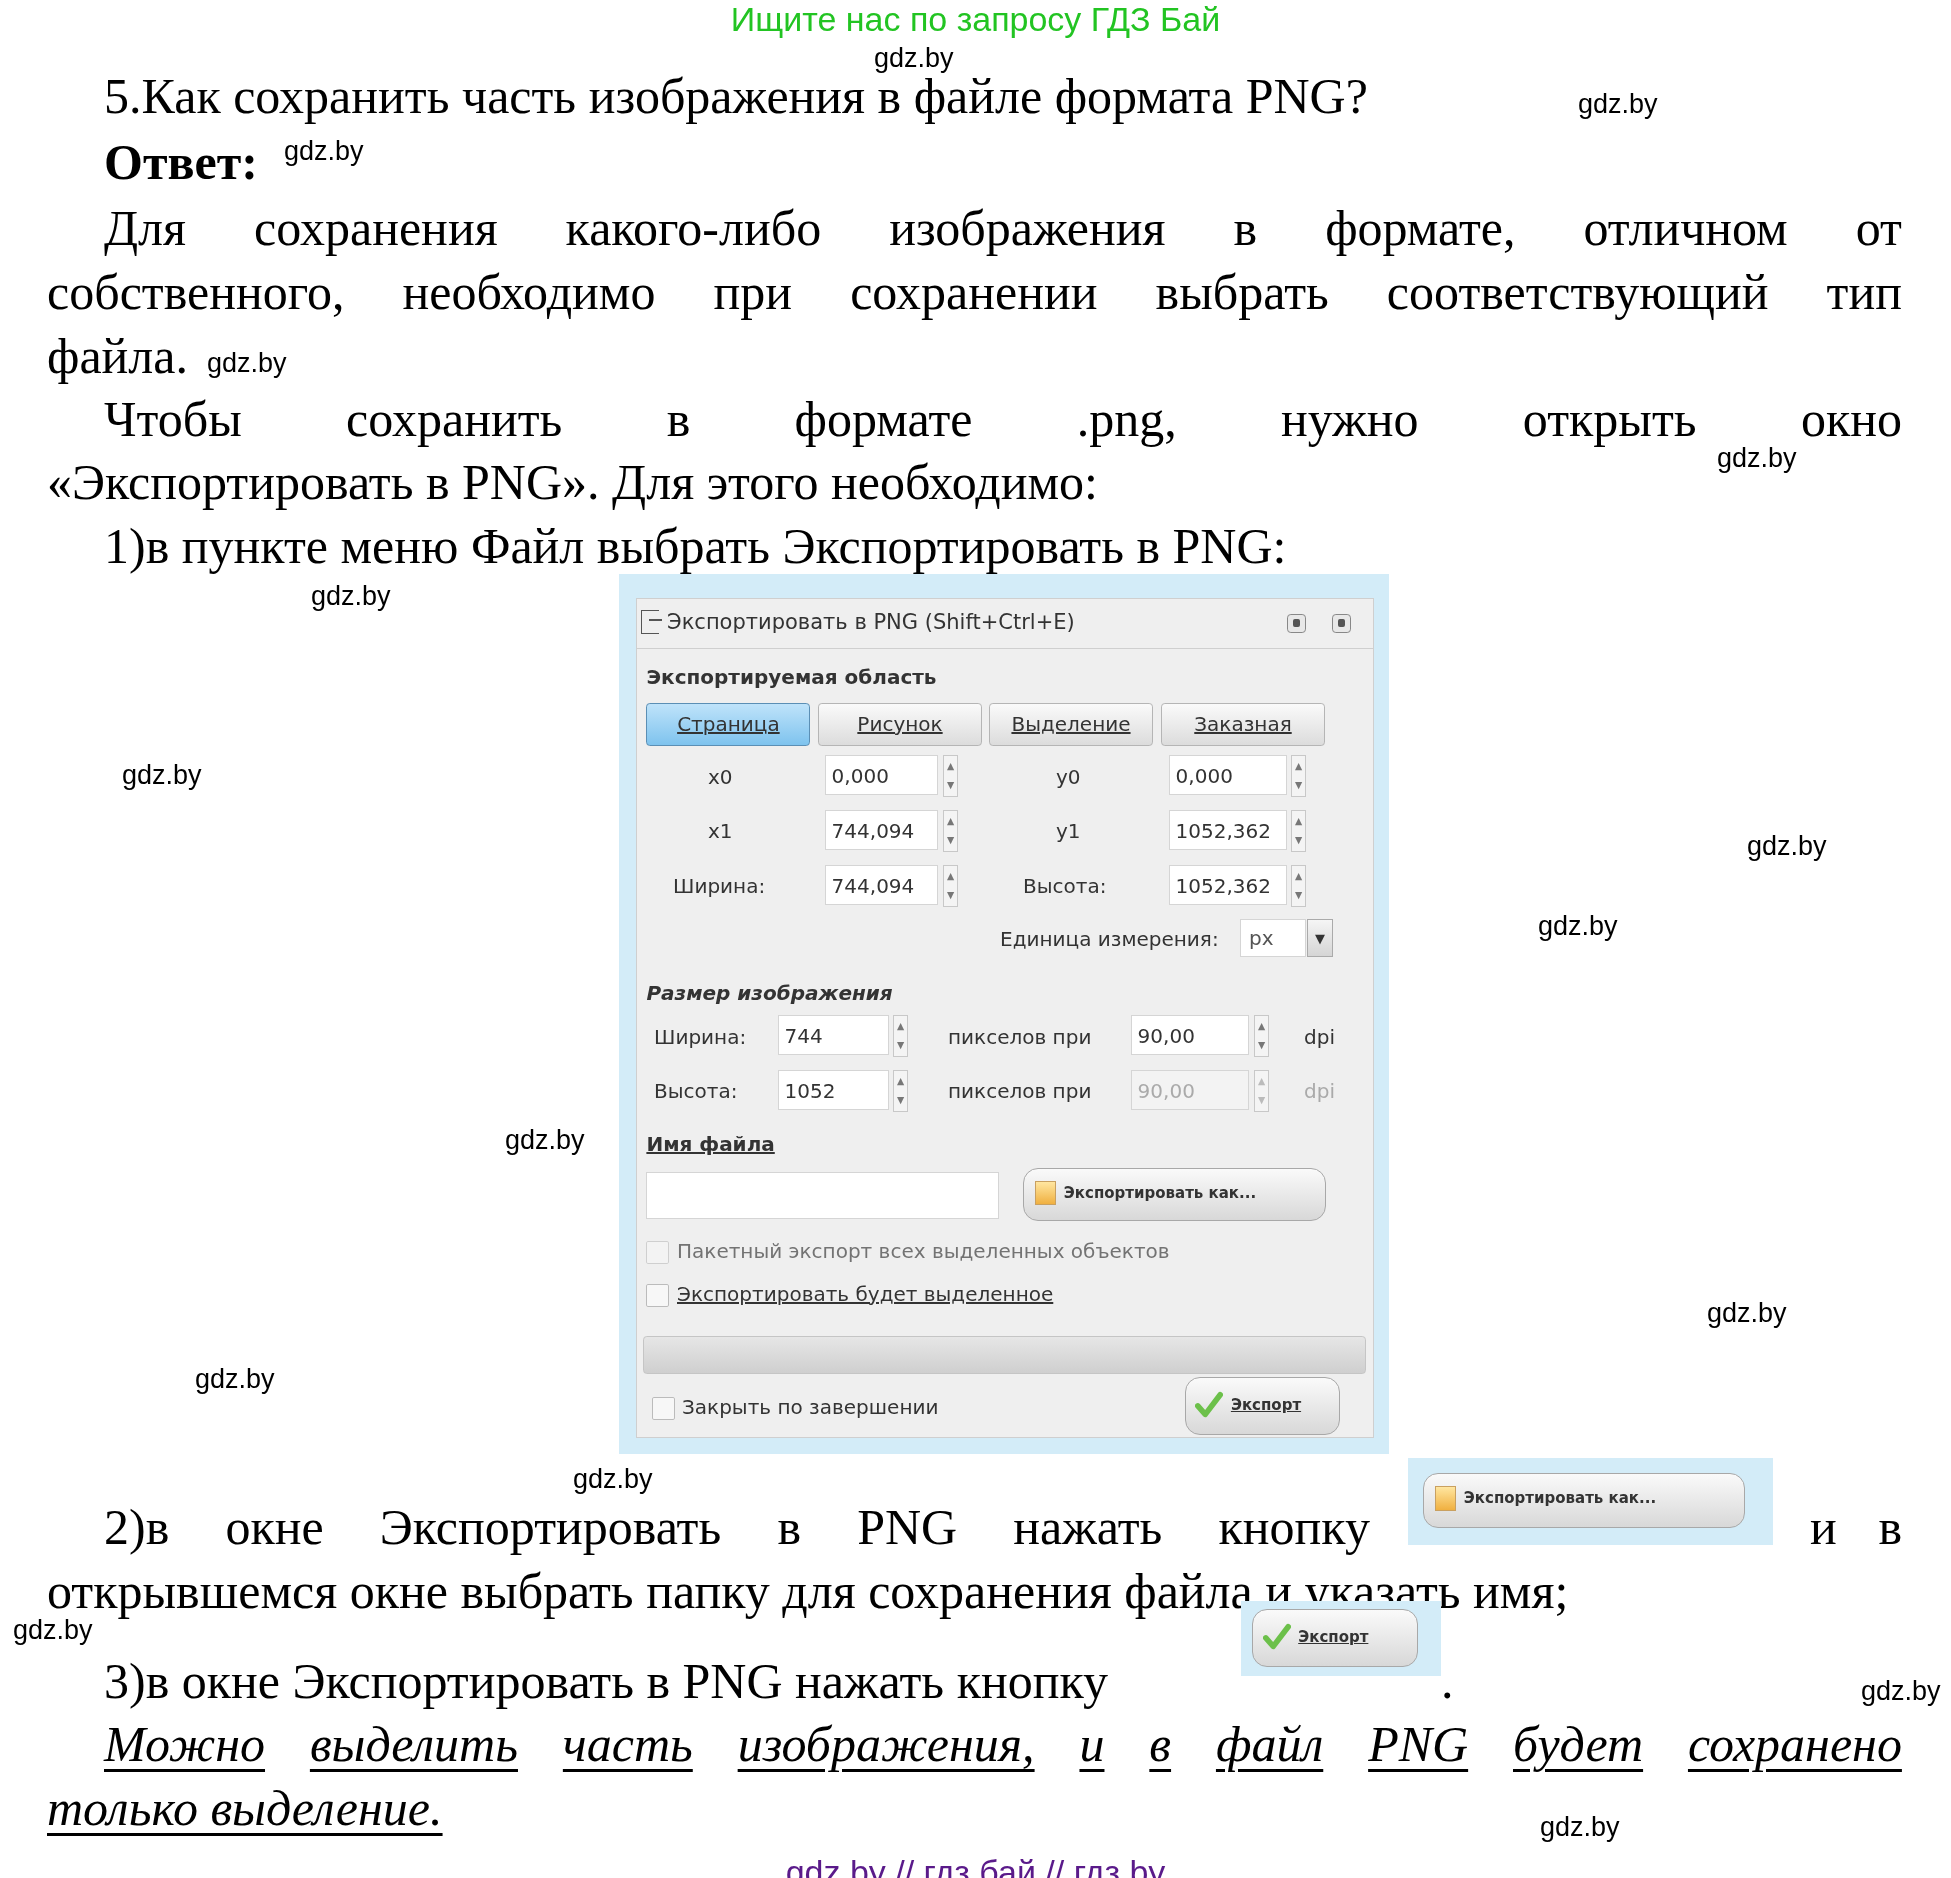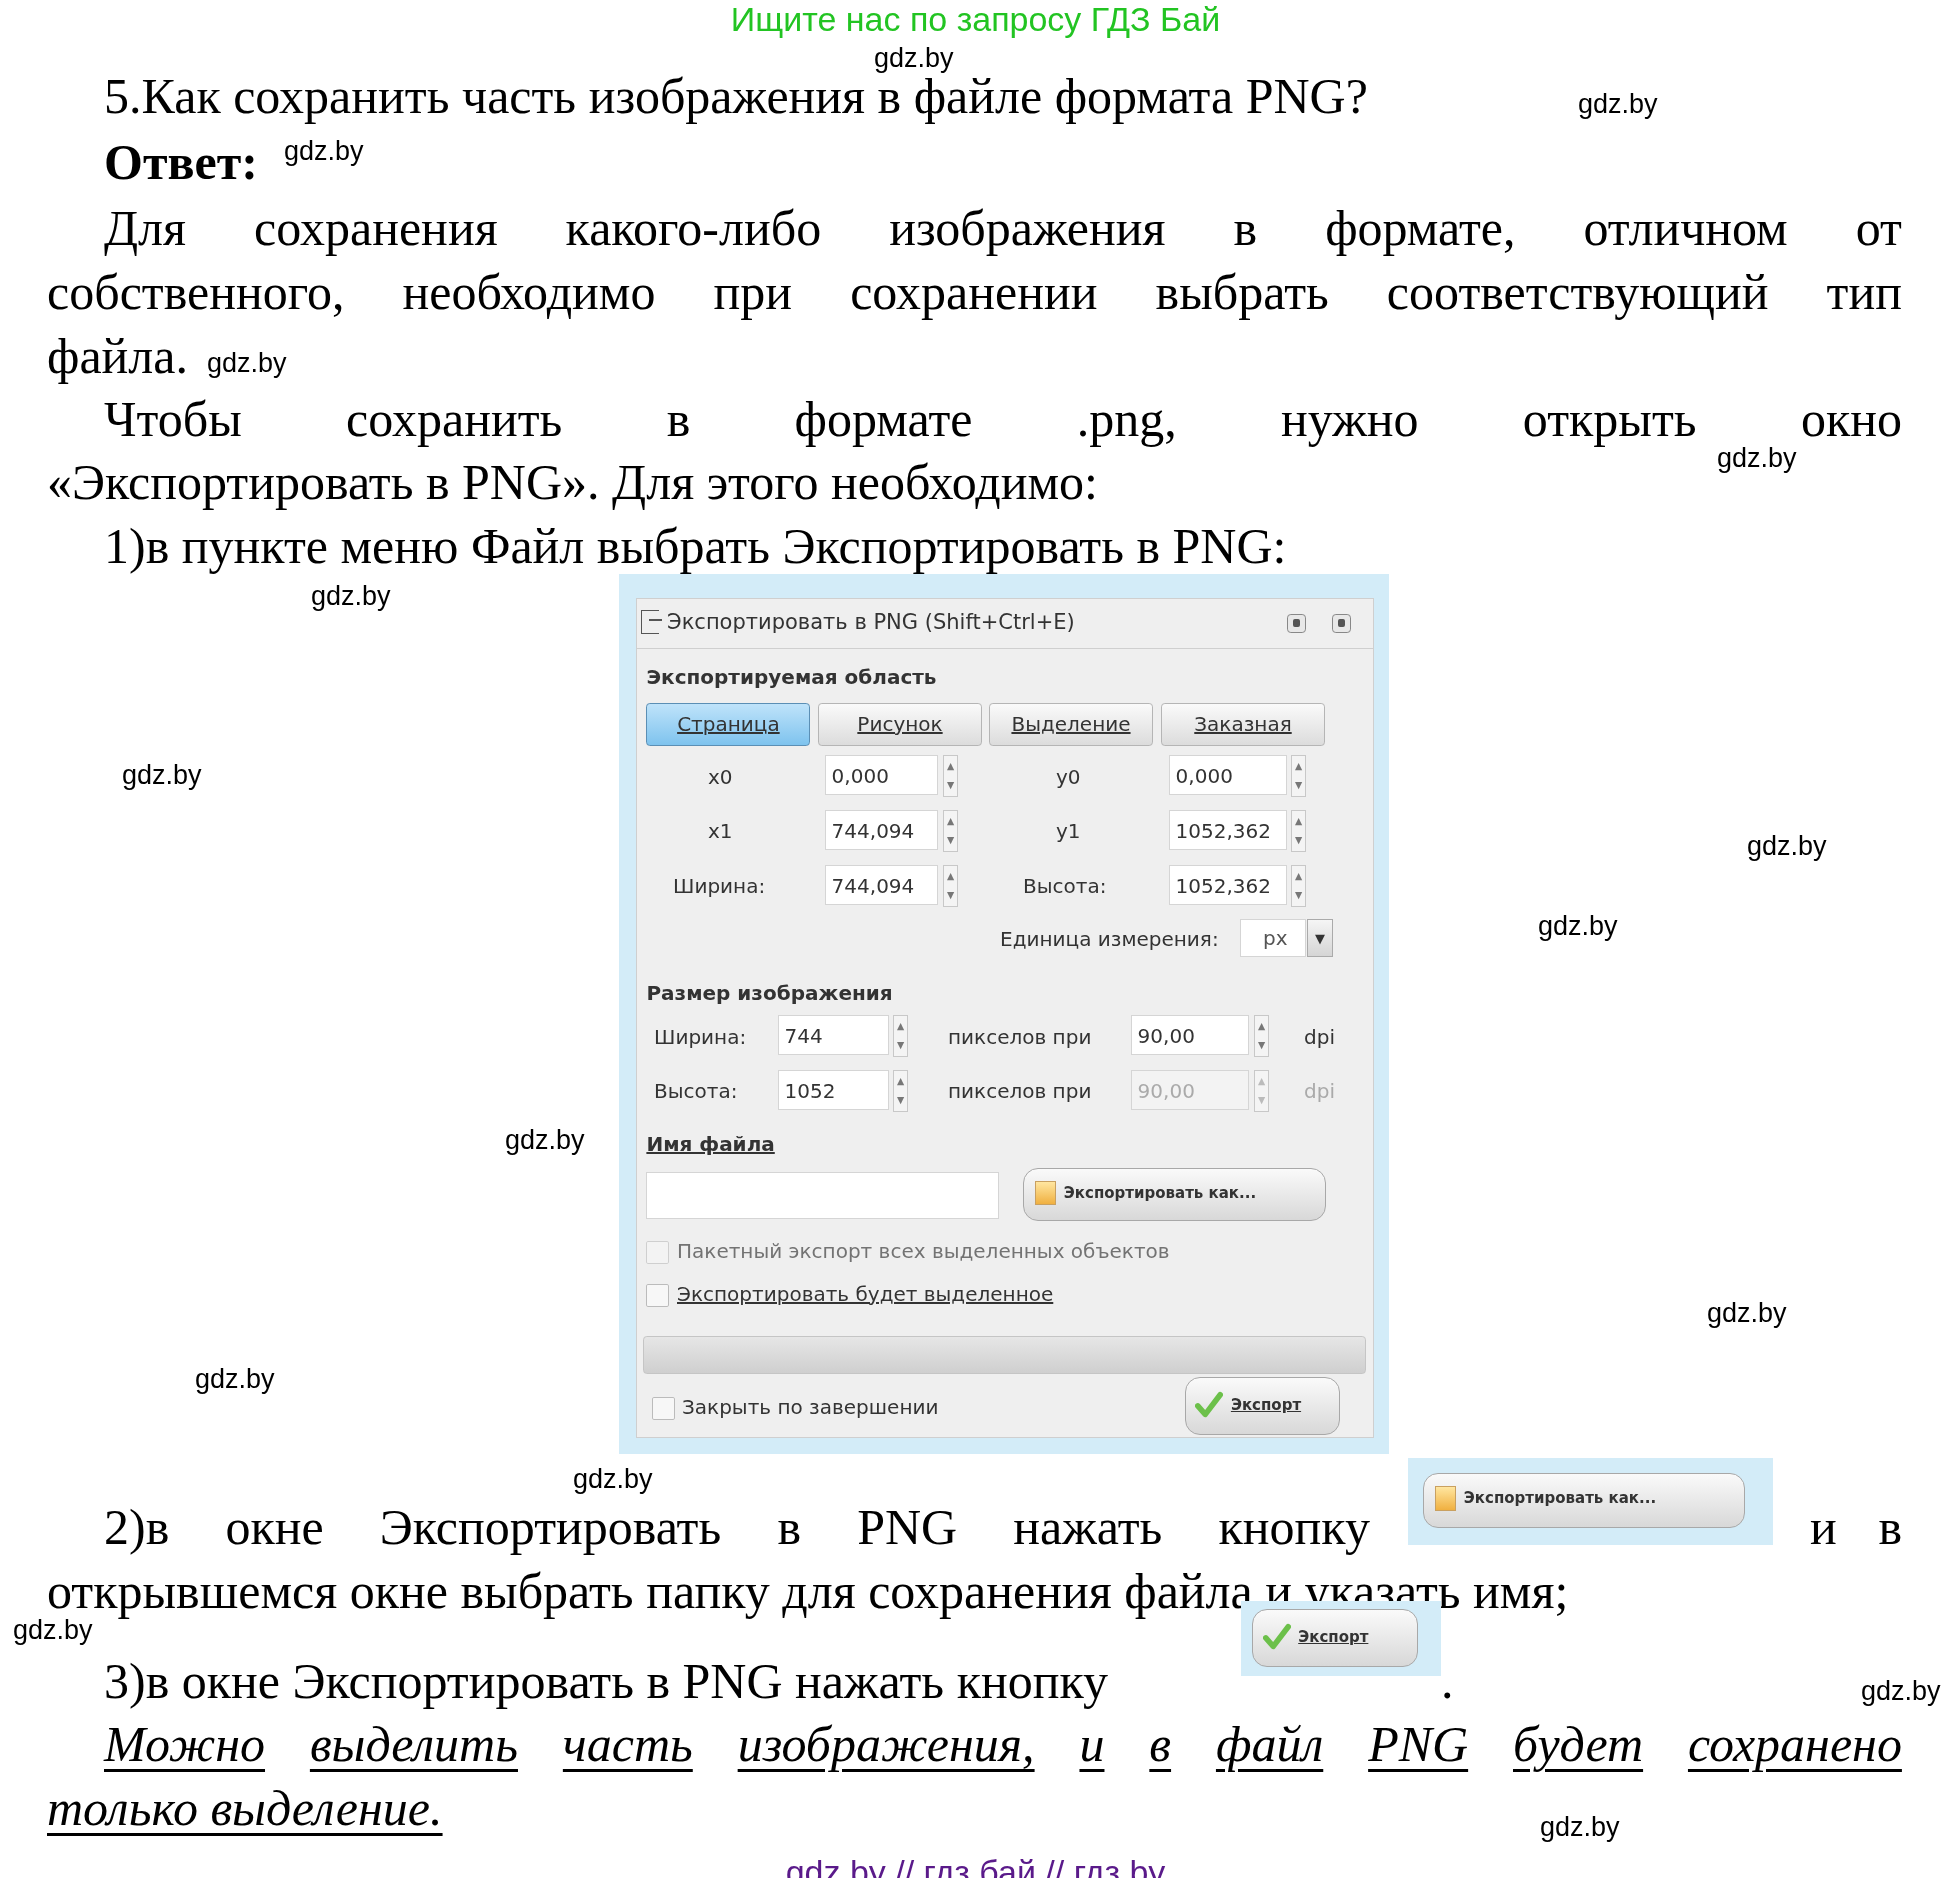--- a/index.html
+++ b/index.html
@@ -21,21 +21,21 @@
   .doc-ico:after { content:""; position:absolute; left:7.5px; top:8.5px; width:13px; height:1.9px; background:#555; }
   .tb-btn { position:absolute; top:15px; width:17px; height:17px; border:1.9px solid #888; border-radius:3.8px; background:#e8e8e8; }
   .tb-btn:after { content:""; position:absolute; left:4.7px; top:4.7px; width:7.5px; height:7.5px; background:#555; border-radius:1.9px; }
   .sec { position:absolute; font-size:20px; font-weight:bold; color:#333; white-space:nowrap; }
   .tab { position:absolute; top:104px; height:41px; border:1.9px solid #b5b5b5; border-radius:3.8px; background:linear-gradient(#fafafa,#dcdcdc); font-size:20px; text-align:center; line-height:41px; color:#333; text-decoration:underline; }
   .tab.active { background:linear-gradient(#bfe3fa,#7ec3ee); border-color:#5b8fb5; }
   .lbl { position:absolute; font-size:20px; color:#333; white-space:nowrap; }
   .inp { position:absolute; height:40px; background:#fff; border:1.9px solid #d5d5d5; font-size:20px; line-height:40px; padding-left:5.6px; box-sizing:border-box; color:#333; }
   .inp.dis { background:#f3f3f3; color:#aaa; }
   .spin { position:absolute; width:13px; height:40px; border:0.9px solid #c8c8c8; background:#f4f4f4; font-size:9.4px; line-height:19px; text-align:center; color:#777; }
-  .sel { position:absolute; height:38px; background:#fff; border:1.9px solid #d5d5d5; font-size:20px; line-height:36px; padding-left:22px; box-sizing:border-box; color:#555; }
+  .sel { position:absolute; height:38px; background:#fff; border:1.9px solid #d5d5d5; font-size:20px; line-height:36px; padding-left:8px; box-sizing:border-box; color:#555; }
   .sel-btn { position:absolute; width:26px; height:38px; border:1.9px solid #aaa; background:linear-gradient(#f5f5f5,#d5d5d5); text-align:center; line-height:38px; font-size:13px; color:#333; box-sizing:border-box; }
   .btn { position:absolute; height:53px; border:1.9px solid #a8a8a8; border-radius:15px; background:linear-gradient(#fafafa,#d8d8d8); font-size:15px; line-height:49px; color:#333; white-space:nowrap; box-sizing:border-box;font-weight:bold; }
   .chk { position:absolute; width:21px; height:21px; border:1.9px solid #bbb; background:#f7f7f7; border-radius:1.9px; }
   .progress { position:absolute; left:5.6px; top:737px; width:723px; height:38px; border:1.9px solid #c5c5c5; border-radius:3.8px; background:linear-gradient(#e6e6e6,#cfcfcf); box-sizing:border-box; }
   .folder-ico { display:inline-block; width:19px; height:22.6px; background:linear-gradient(#ffe6a0,#f0b040); border:0.9px solid #c9a060; vertical-align:middle; margin:0 7.5px 0 11.3px; }
   .check-ico { display:inline-block; vertical-align:middle; margin:0 7.5px 0 9.4px; }
 
   .inline-btn-wrap { position:absolute; background:#d3ecf8; }
 </style>
 </head>
@@ -131,21 +131,21 @@
     <div class="inp" style="left:188px;top:266px;width:113px;">744,094</div>
     <div class="spin" style="left:306px;top:266px;">▲<br>▼</div>
     <div class="lbl" style="left:386px;top:275px;">Высота:</div>
     <div class="inp" style="left:532px;top:266px;width:118px;">1052,362</div>
     <div class="spin" style="left:654px;top:266px;">▲<br>▼</div>
 
     <div class="lbl" style="left:363px;top:328px;">Единица измерения:</div>
     <div class="sel" style="left:603px;top:320px;width:66px;">px</div>
     <div class="sel-btn" style="left:670px;top:320px;">▼</div>
 
-    <div class="sec" style="left:9.4px;top:382px;">Размер изображения</div>
+    <div class="sec" style="left:9.4px;top:382px;font-style:italic;">Размер изображения</div>
 
     <div class="lbl" style="left:17px;top:426px;">Ширина:</div>
     <div class="inp" style="left:141px;top:416px;width:111px;">744</div>
     <div class="spin" style="left:256px;top:416px;">▲<br>▼</div>
     <div class="lbl" style="left:311px;top:426px;">пикселов при</div>
     <div class="inp" style="left:494px;top:416px;width:118px;">90,00</div>
     <div class="spin" style="left:617px;top:416px;">▲<br>▼</div>
     <div class="lbl" style="left:667px;top:426px;">dpi</div>
 
     <div class="lbl" style="left:17px;top:480px;">Высота:</div>

